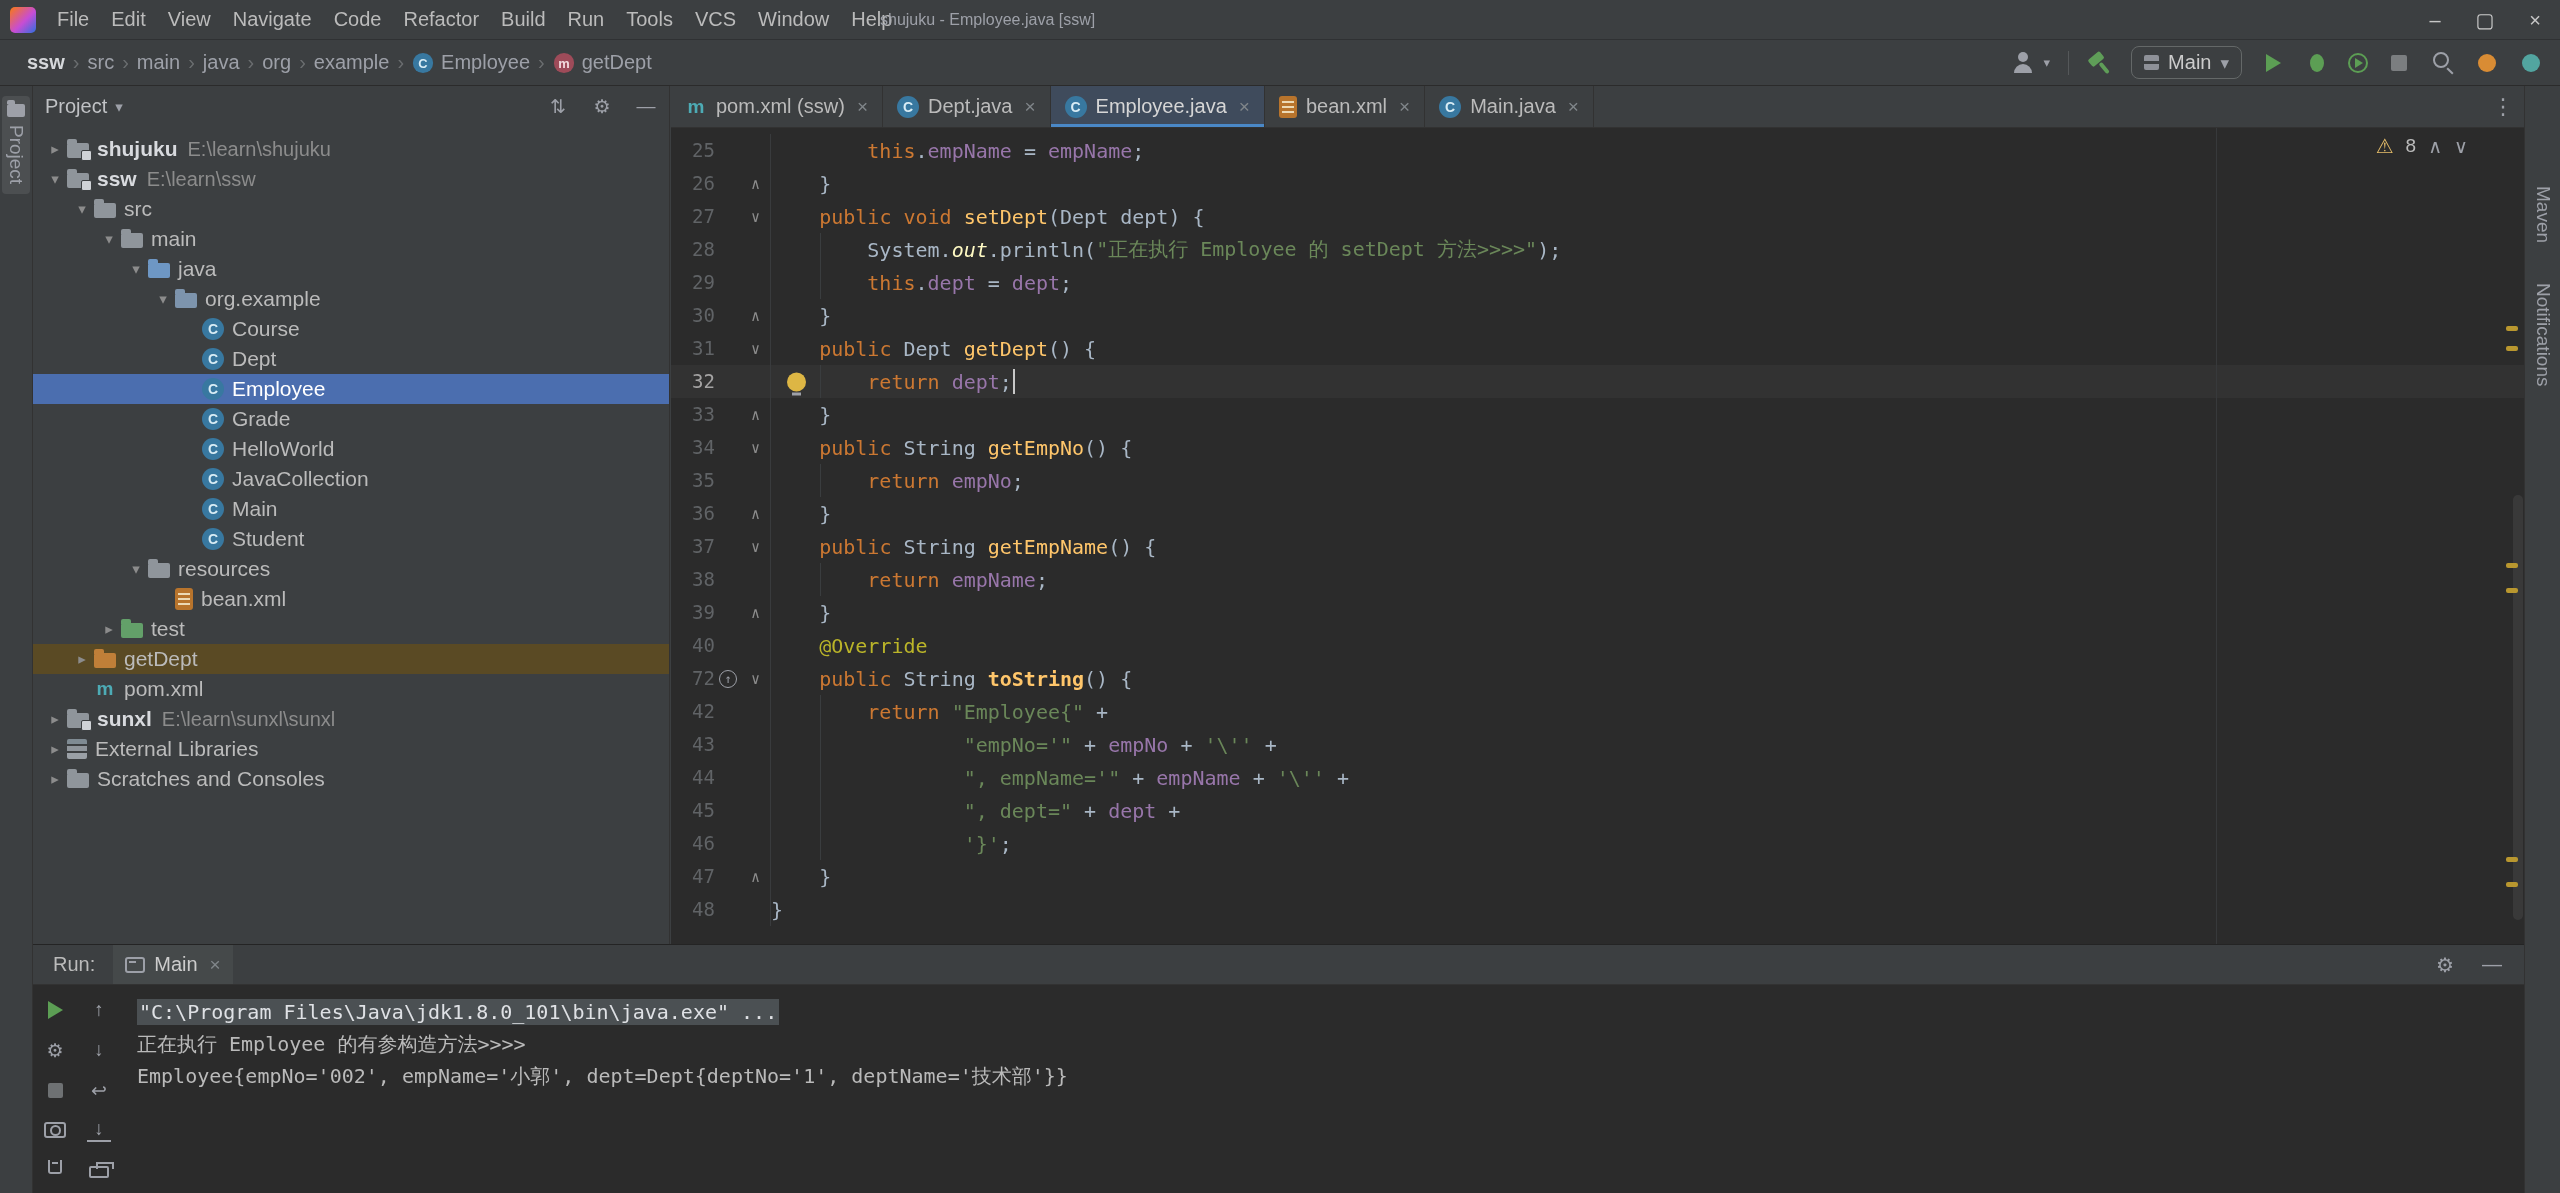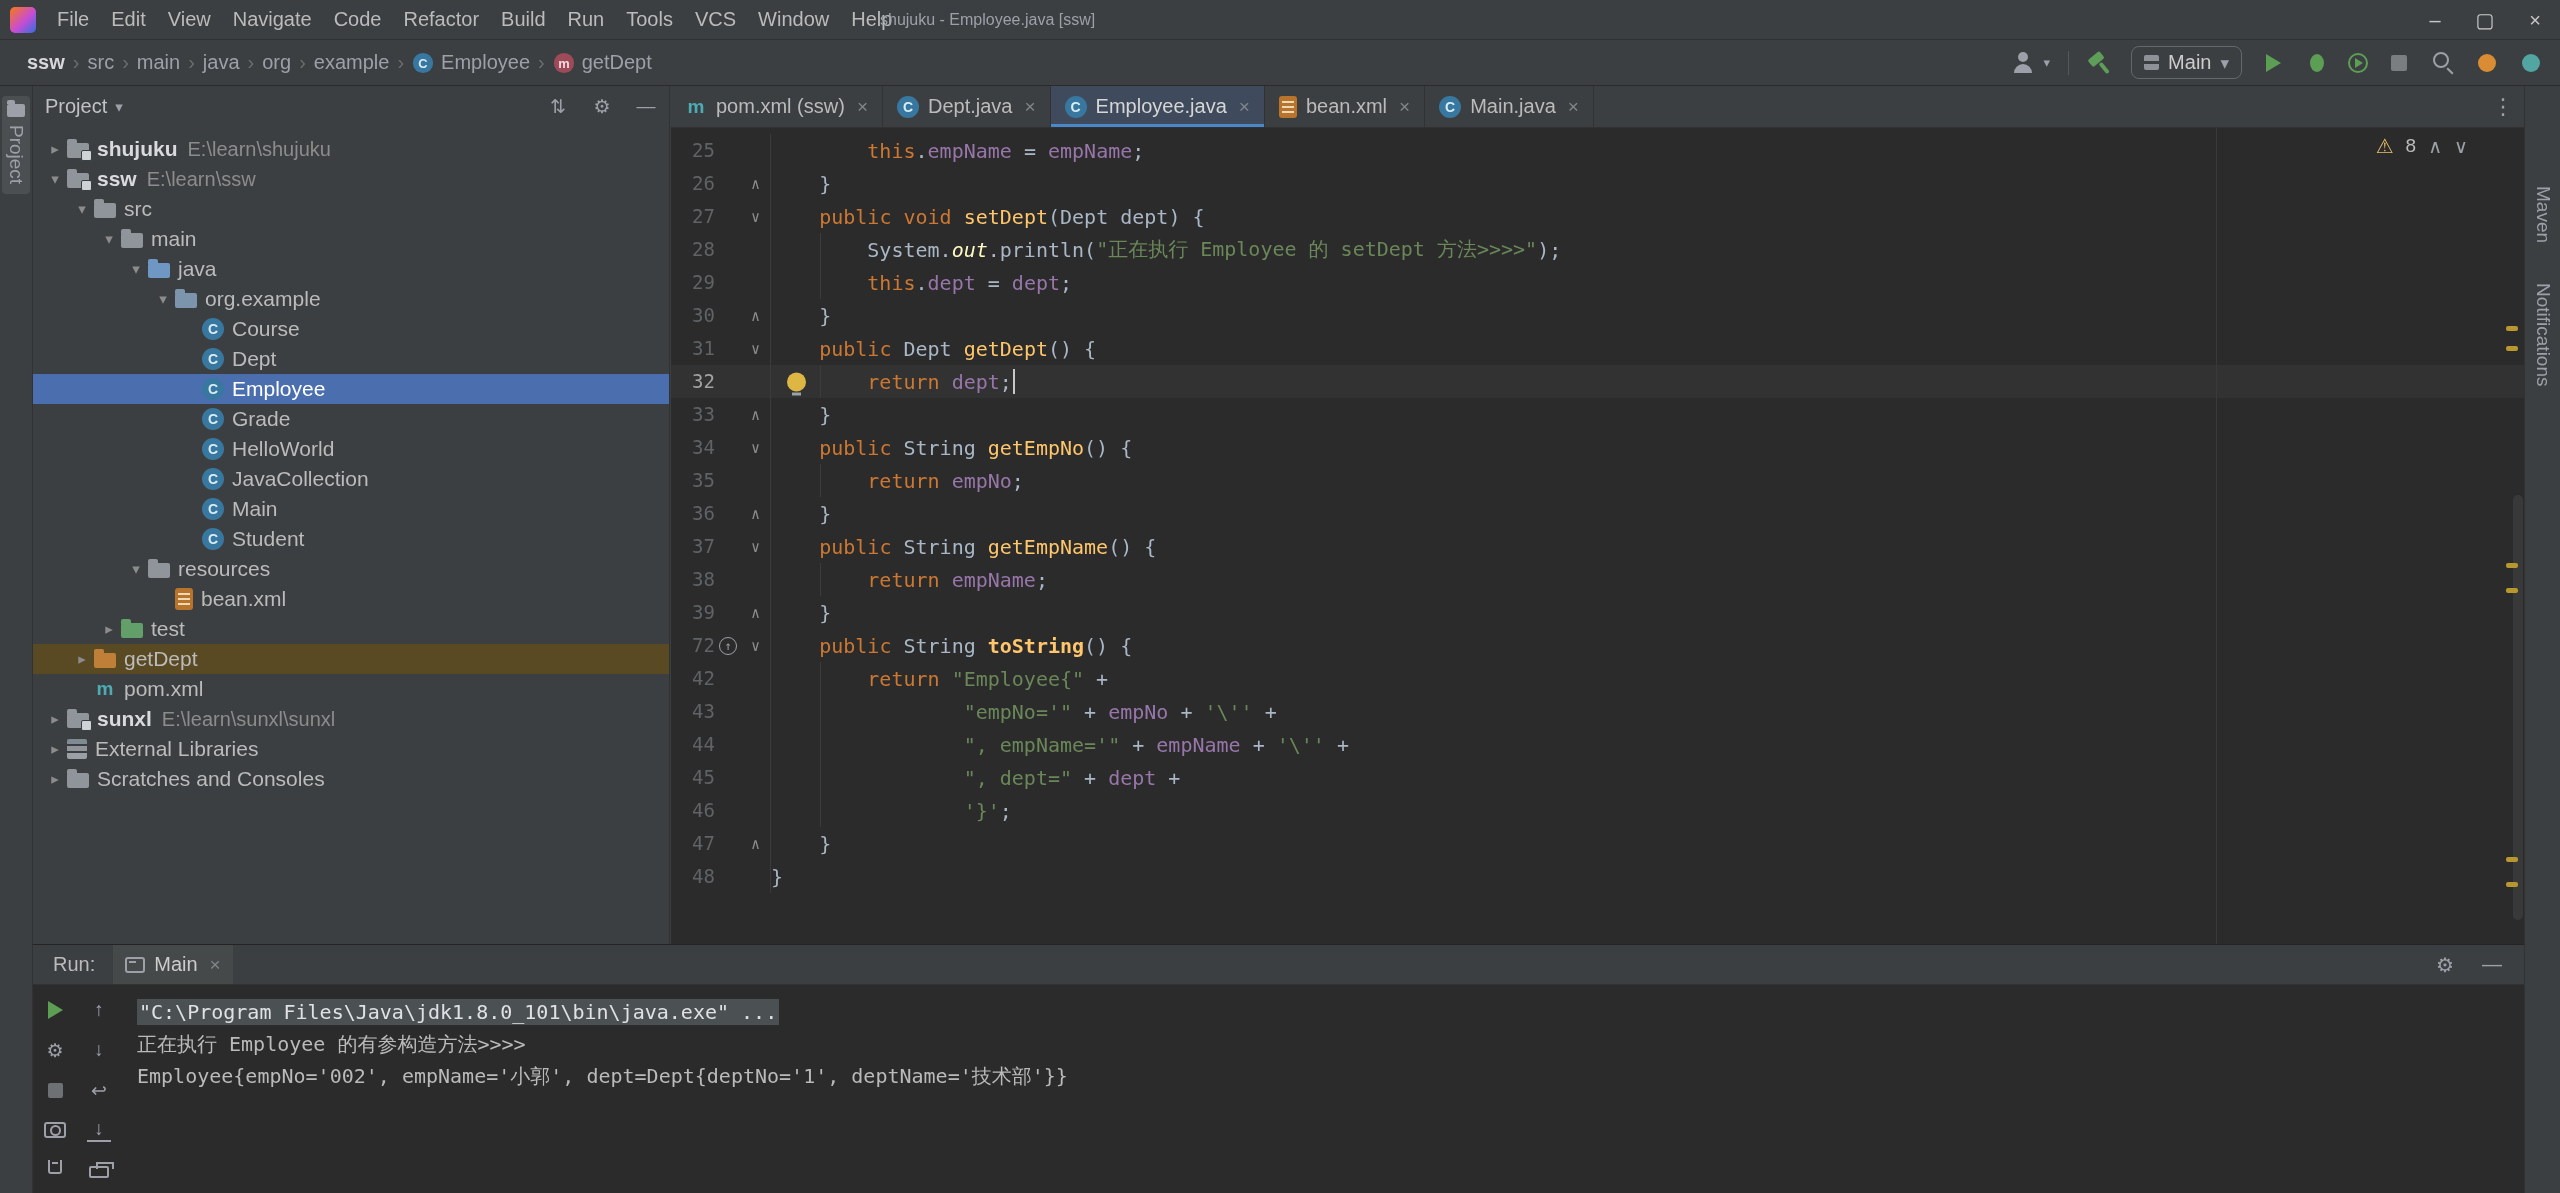--- a/index.html
+++ b/index.html
@@ -549,20 +549,26 @@
           <span class="fold"></span>
           <span class="code gd"><span class="tk-pl">        </span><span class="tk-kw">return</span><span class="tk-pl"> </span><span class="tk-fd">empName</span><span class="tk-pl">;</span></span>
         </div>
         <div class="code-row">
           <span class="ln">39</span>
           <span class="gmark"></span>
           <span class="fold">∧</span>
           <span class="code"><span class="tk-pl">    }</span></span>
         </div>
         <div class="code-row">
+          <span class="ln">40</span>
+          <span class="gmark"></span>
+          <span class="fold"></span>
+          <span class="code"><span class="tk-pl">    </span><span class="tk-ann">@Override</span></span>
+        </div>
+        <div class="code-row">
           <span class="ln">72</span>
           <span class="gmark ov">
             <span>↑</span>
           </span>
           <span class="fold">∨</span>
           <span class="code"><span class="tk-pl">    </span><span class="tk-kw">public</span><span class="tk-pl"> String </span><span class="tk-mtb">toString</span><span class="tk-pl">() {</span></span>
         </div>
         <div class="code-row">
           <span class="ln">42</span>
           <span class="gmark"></span>

